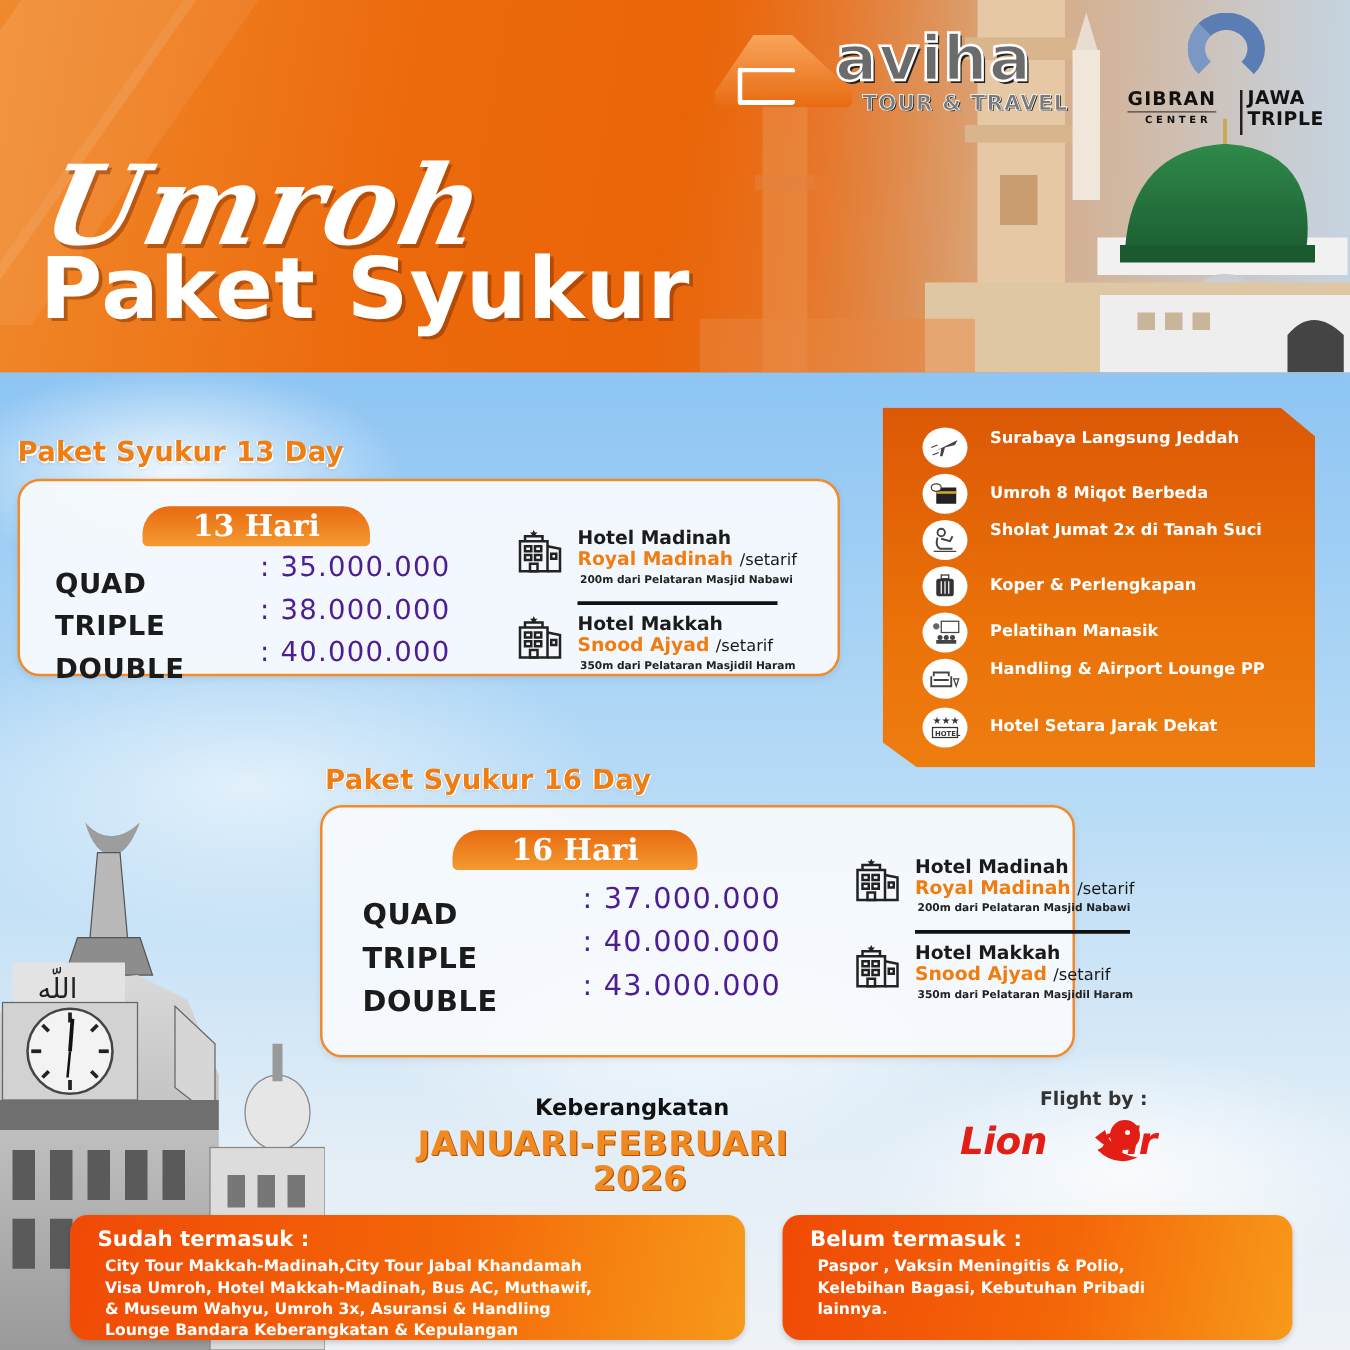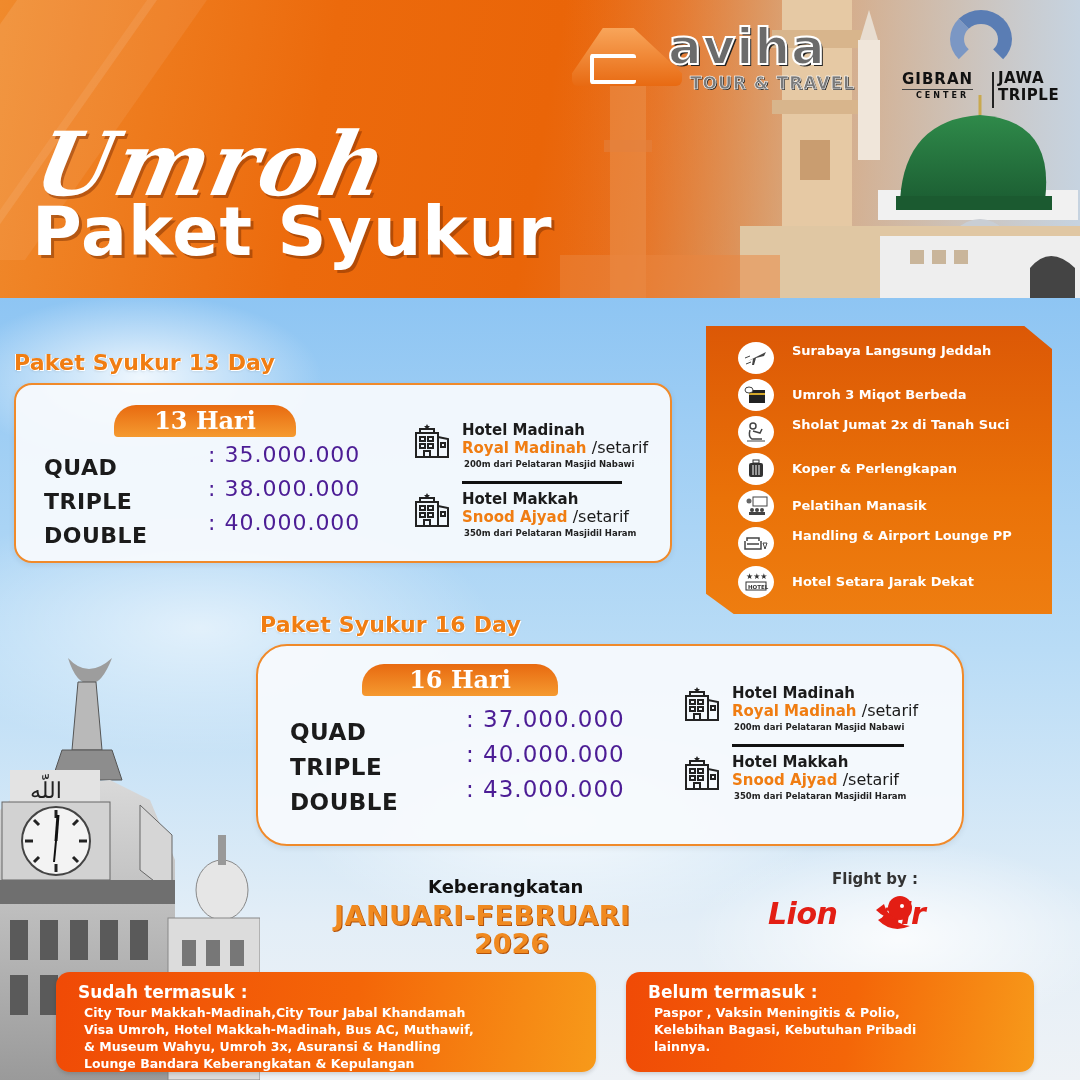--- a/index.html
+++ b/index.html
@@ -100,21 +100,21 @@
   .price-table { position: absolute; }
   .price-row { display: flex; align-items: center; height: 34px; }
   .price-row .room { font-family: "DejaVu Sans", sans-serif; font-weight: bold; color: #1b1b1b; letter-spacing: 0.5px; margin-top: 26px; }
   .price-row .amount { font-family: "DejaVu Sans", sans-serif; font-weight: normal; color: #4c1d95; letter-spacing: 1px; }
 
   .hotel-block { position: absolute; width: 260px; }
   .hotel { position: relative; height: 58px; }
   .hotel .icon { position: absolute; left: 0; top: 2px; width: 40px; height: 36px; }
   .hotel .city { position: absolute; left: 50px; top: 0; font-weight: bold; font-size: 15px; color: #1b1b1b; }
   .hotel .hname { position: absolute; left: 50px; top: 17px; font-weight: bold; font-size: 15px; color: #f07d12; white-space: nowrap; }
-  .hotel .hname .tarif { color: #1b1b1b; font-weight: normal; font-size: 16px; }
+  .hotel .hname .tarif { color: #1b1b1b; font-weight: normal; font-size: 13px; }
   .hotel .dist { position: absolute; left: 52px; top: 38px; font-size: 8.5px; font-weight: bold; color: #222; white-space: nowrap; }
   .hotel-divider { height: 3px; width: 160px; background: #111; margin: 2px 0 6px 50px; }
 
   
   .features {
     position: absolute; left: 706px; top: 326px; width: 346px; height: 288px;
     background: linear-gradient(180deg, #dc5806 0%, #ea7208 60%, #ee7d10 100%);
     clip-path: polygon(0 0, 92% 0, 100% 8%, 100% 100%, 8% 100%, 0 93%);
   }
   .feature { position: absolute; left: 32px; height: 36px; width: 300px; }
@@ -281,21 +281,21 @@
       <div>JAWA</div>
       <div>TRIPLE</div>
     </div>
   </div>
 
   <div class="title-script">Umroh</div>
   <div class="title-main">Paket Syukur</div>
 </div>
 
 <div class="pkg-heading" style="left:14px; top:350px;">Paket Syukur 13 Day</div>
-<div class="pkg-card" style="left:14px; top:383px; width:658px; height:180px;">
+<div class="pkg-card" style="left:14px; top:383px; width:658px; height:158px;">
   <div class="days-pill" style="left:98px; top:20px; width:182px;">13 Hari</div>
   <div class="price-table" style="left:28px; top:52px;">
     <div class="price-row">
       <span class="room" style="width:164px; font-size:22px;">QUAD</span>
       <span class="amount" style="font-size:22px;">: 35.000.000</span>
     </div>
     <div class="price-row">
       <span class="room" style="width:164px; font-size:22px;">TRIPLE</span>
       <span class="amount" style="font-size:22px;">: 38.000.000</span>
     </div>
@@ -359,21 +359,21 @@
     <div class="flabel">Surabaya Langsung Jeddah</div>
   </div>
   <div class="feature" style="top:53px;">
     <div class="ficon">
       <svg width="24" height="20" viewBox="0 0 24 20">
           <rect x="5" y="5" width="16" height="13" fill="#222"></rect>
           <rect x="5" y="8" width="16" height="2" fill="#d4a82a"></rect>
           <ellipse cx="5" cy="5" rx="4" ry="3" fill="#fff" stroke="#444"></ellipse>
         </svg>
     </div>
-    <div class="flabel" style="top:9px;">Umroh 3 Miqot Berbeda</div>
+    <div class="flabel" style="top:9px;">Umroh 8 Miqot Berbeda</div>
   </div>
   <div class="feature" style="top:90px;">
     <div class="ficon">
       <svg width="24" height="22" viewBox="0 0 24 22">
           <circle cx="9" cy="5" r="3" fill="none" stroke="#444" stroke-width="1.5"></circle>
           <path d="M6 9 Q4 16 8 18 L18 18 M9 10 L16 12 L18 8" fill="none" stroke="#444" stroke-width="1.5"></path>
           <line x1="3" y1="20" x2="21" y2="20" stroke="#444"></line>
         </svg>
     </div>
     <div class="flabel">Sholat Jumat 2x di Tanah Suci</div>
@@ -422,21 +422,21 @@
           <text x="3" y="8" font-size="8" fill="#333" font-family="DejaVu Sans, sans-serif">★★★</text>
           <rect x="3" y="11" width="20" height="8" fill="none" stroke="#333"></rect>
           <text x="5" y="17.5" font-size="5.5" font-weight="bold" fill="#333" font-family="DejaVu Sans, sans-serif">HOTEL</text>
         </svg>
     </div>
     <div class="flabel" style="top:9px;">Hotel Setara Jarak Dekat</div>
   </div>
 </div>
 
 <div class="pkg-heading" style="left:260px; top:612px;">Paket Syukur 16 Day</div>
-<div class="pkg-card" style="left:256px; top:644px; width:708px; height:202px;border-radius:31px;">
+<div class="pkg-card" style="left:256px; top:644px; width:604px; height:202px;">
   <div class="days-pill" style="left:104px; top:18px; width:196px;">16 Hari</div>
   <div class="price-table" style="left:32px; top:55px;">
     <div class="price-row" style="height:35px;">
       <span class="room" style="width:176px; font-size:23px;">QUAD</span>
       <span class="amount" style="font-size:23px;">: 37.000.000</span>
     </div>
     <div class="price-row" style="height:35px;">
       <span class="room" style="width:176px; font-size:23px;">TRIPLE</span>
       <span class="amount" style="font-size:23px;">: 40.000.000</span>
     </div>

